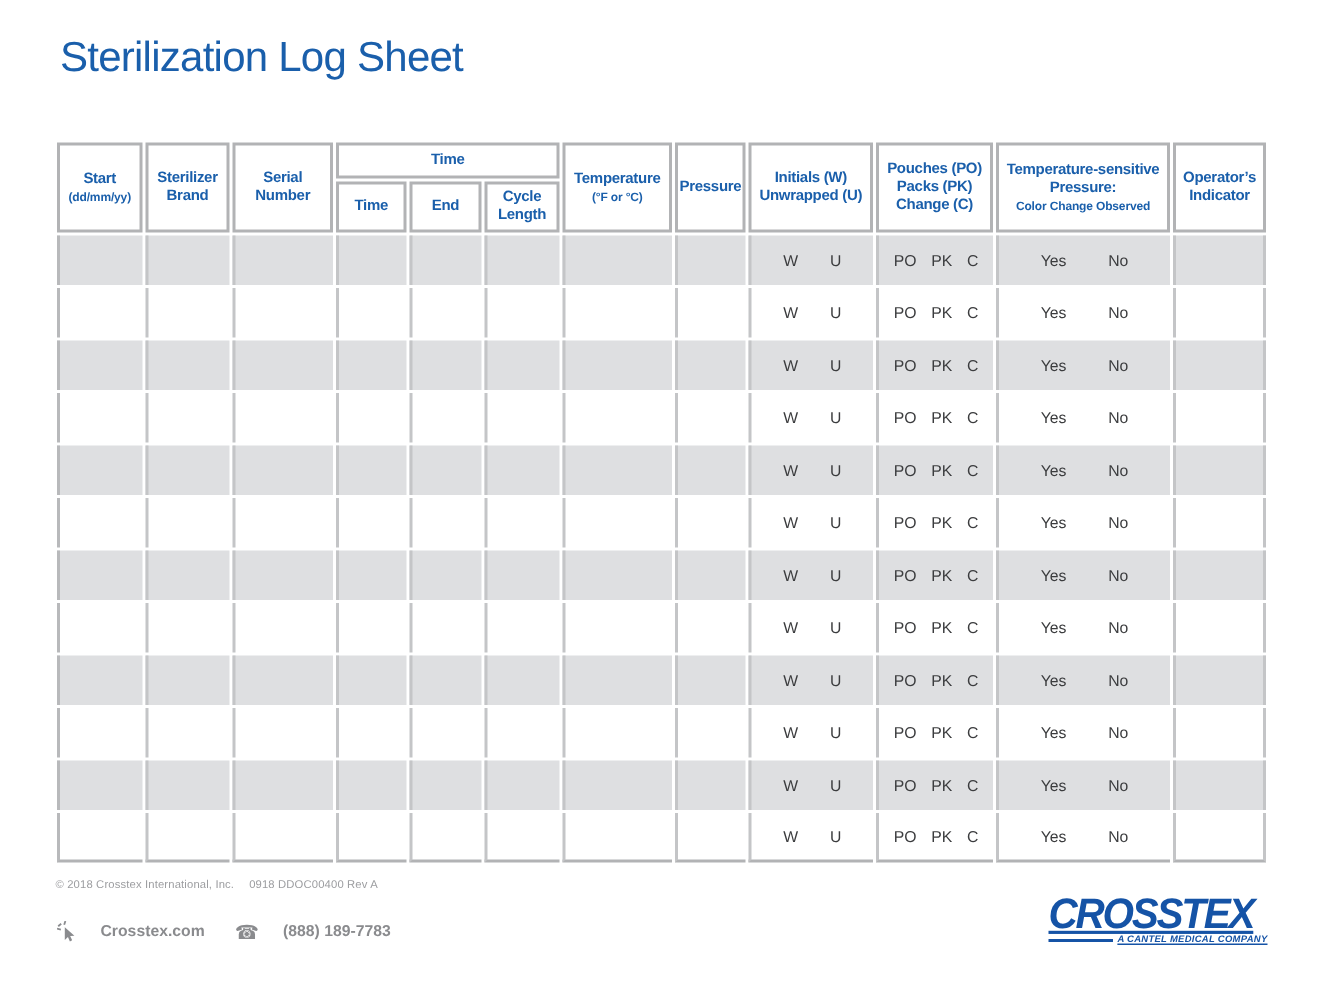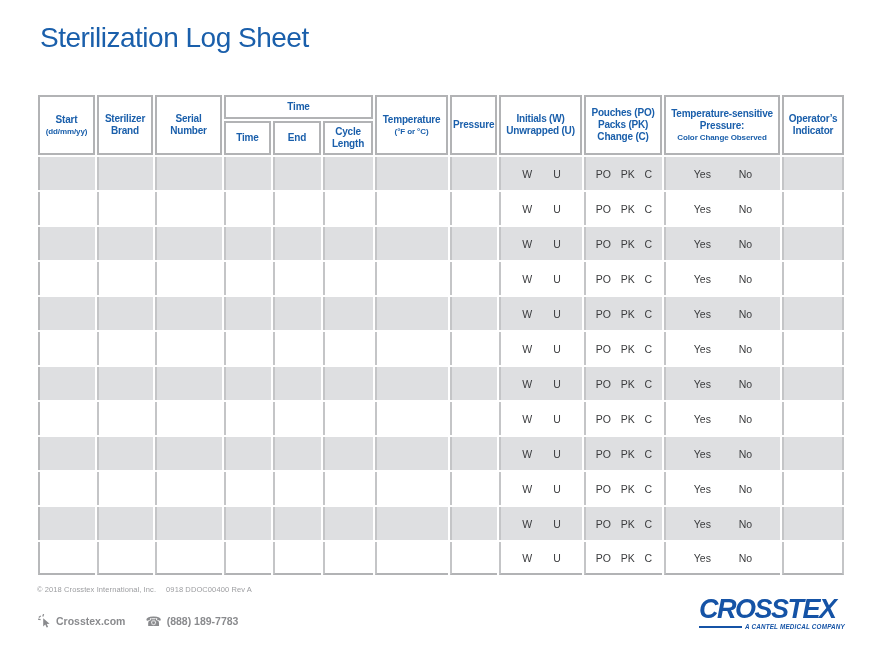--- a/index.html
+++ b/index.html
@@ -53,27 +53,28 @@
   .footnote{
     position:absolute;left:37px;top:585px;
     font-size:7.5px;color:#9C9DA0;letter-spacing:0.1px;
   }
   .footnote .doc-code{margin-left:10px;margin-top:26px;}
   .contact-row{
     position:absolute;left:38px;top:614px;
     display:flex;align-items:center;gap:20px;
     color:#8A8B8E;font-size:10.5px;font-weight:bold;
   }
-  .contact-item{display:flex;align-items:center;gap:5px;}
+  .contact-item{display:flex;align-items:center;gap:16px;}
   .contact-item svg{display:block;}
   .phone-glyph{font-size:13px;font-weight:normal;line-height:1;}
   
   .logo{
     position:absolute;right:35px;top:596px;width:146px;
     color:#1553A6;
+    text-decoration:underline;
   }
   .logo-text{
     font-size:27px;font-weight:bold;font-style:italic;
     letter-spacing:-1.5px;line-height:1;display:block;
     transform:scaleY(1.05);
   }
   .logo-tagline{
     display:flex;align-items:center;gap:3px;margin-top:0px;
   }
   .logo-tagline .rule{flex:1;height:2px;background:#1553A6;}

